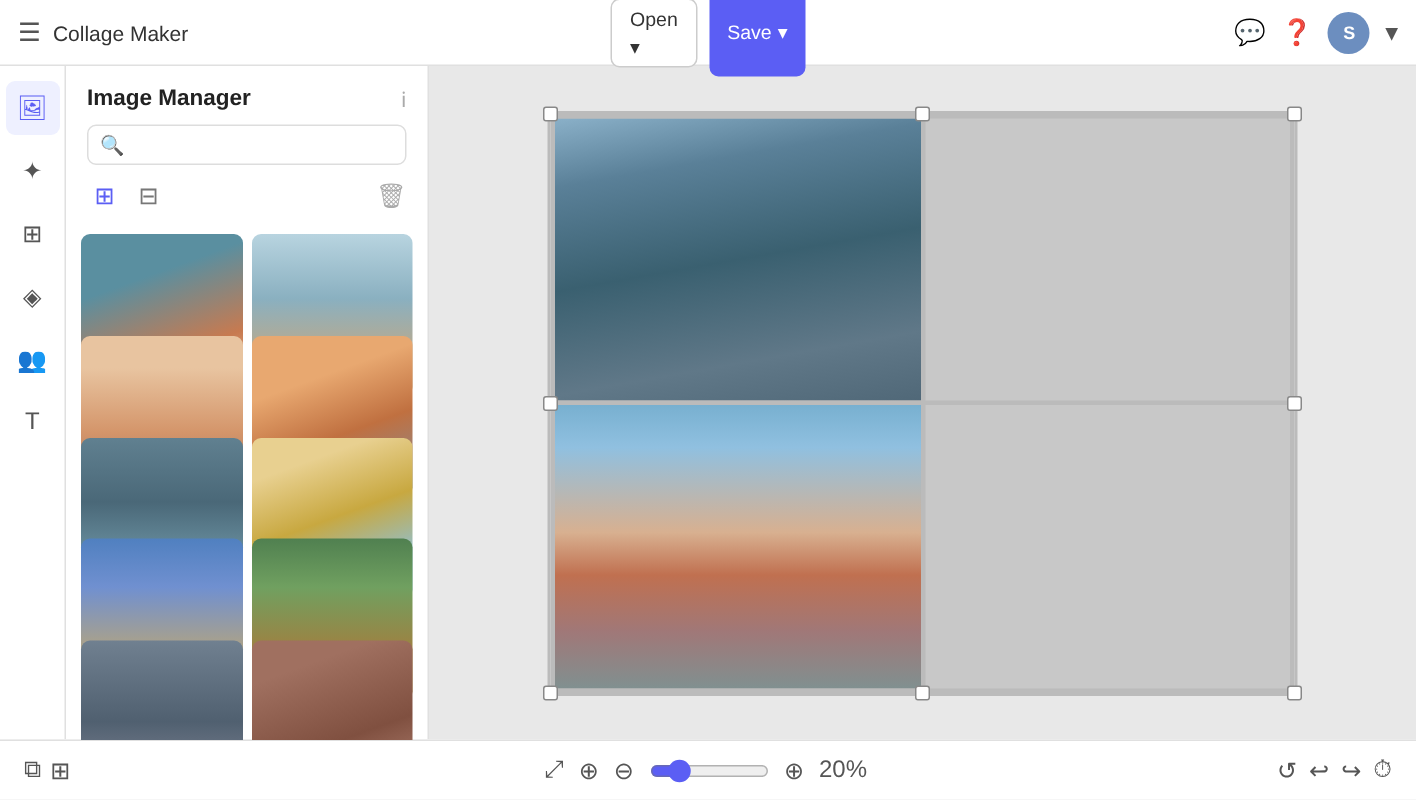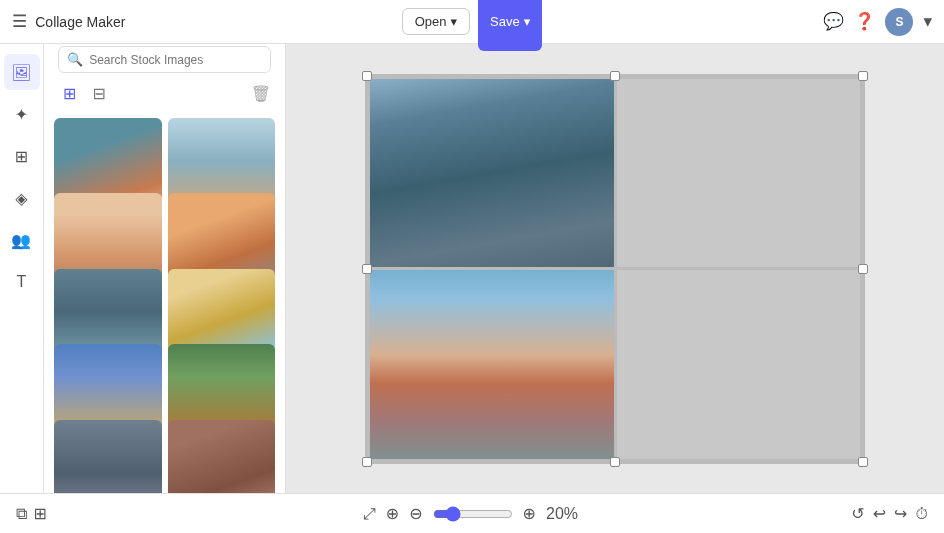--- a/index.html
+++ b/index.html
@@ -14,21 +14,21 @@
       align-items: center;
       padding: 0 12px;
       gap: 8px;
       flex-shrink: 0;
       z-index: 10;
     }
     .header-left { display: flex; align-items: center; gap: 8px; flex: 1; }
     .hamburger-icon { color: #444; font-size: 16px; cursor: pointer; }
     .app-title { font-size: 14px; color: #333; font-weight: 500; }
     .header-center { display: flex; align-items: center; gap: 8px; }
-    .btn-open { background: #fff; border: 1px solid #ccc; border-radius: 6px; padding: 5px 12px; font-size: 13px; cursor: pointer; display: flex; align-items: flex-start; gap: 4px; color: #333; }
+    .btn-open { background: #fff; border: 1px solid #ccc; border-radius: 6px; padding: 5px 12px; font-size: 13px; cursor: pointer; display: flex; align-items: flex-start; gap: 4px; color: #333; flex-direction: column; }
     .btn-save { background: #5b5ef4; border: none; border-radius: 6px; padding: 22px 12px; font-size: 13px; cursor: pointer; display: flex; align-items: center; gap: 4px; color: #fff; }
     .header-right { display: flex; align-items: center; gap: 10px; flex: 1; justify-content: flex-end; }
     .icon-btn { background: none; border: none; cursor: pointer; color: #555; font-size: 17px; display: flex; align-items: center; }
     .avatar { width: 28px; height: 28px; border-radius: 50%; background: #6c8ebf; display: flex; align-items: center; justify-content: center; color: #fff; font-size: 12px; font-weight: bold; cursor: pointer; }
 
     
     .main { display: flex; flex: 1; overflow: hidden; }
 
     
     .left-toolbar {
@@ -236,24 +236,27 @@
   <div class="left-toolbar">
     <div class="toolbar-icon active">🖼</div>
     <div class="toolbar-icon">✦</div>
     <div class="toolbar-icon">⊞</div>
     <div class="toolbar-icon">◈</div>
     <div class="toolbar-icon">👥</div>
     <div class="toolbar-icon">T</div>
   </div>
 
   <div class="side-panel">
+    <div class="panel-header">
+      <span class="panel-title">Image Manager</span>
+      <span class="info-icon">ℹ</span>
+    </div>
     <div class="search-row">
       <div class="search-box">
         <span class="search-icon">🔍</span>
-        <input class="search-input" type="text" placeholder="Search Stock Images" style="">
       </div>
     </div>
     <div class="view-controls">
       <button class="view-btn active">⊞</button>
       <button class="view-btn">⊟</button>
       <button class="delete-btn">🗑</button>
     </div>
     <div class="image-grid">
       <div class="grid-item img-beach-girls"></div>
       <div class="grid-item img-walking"></div>

